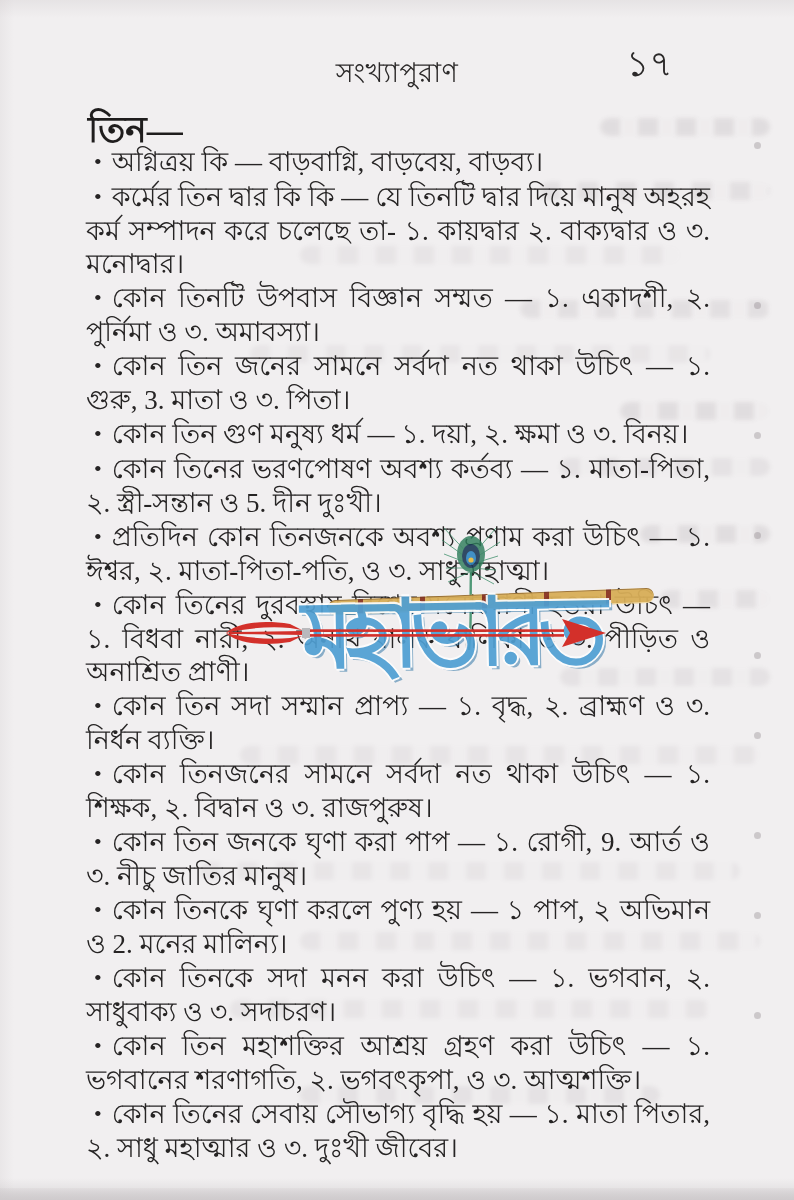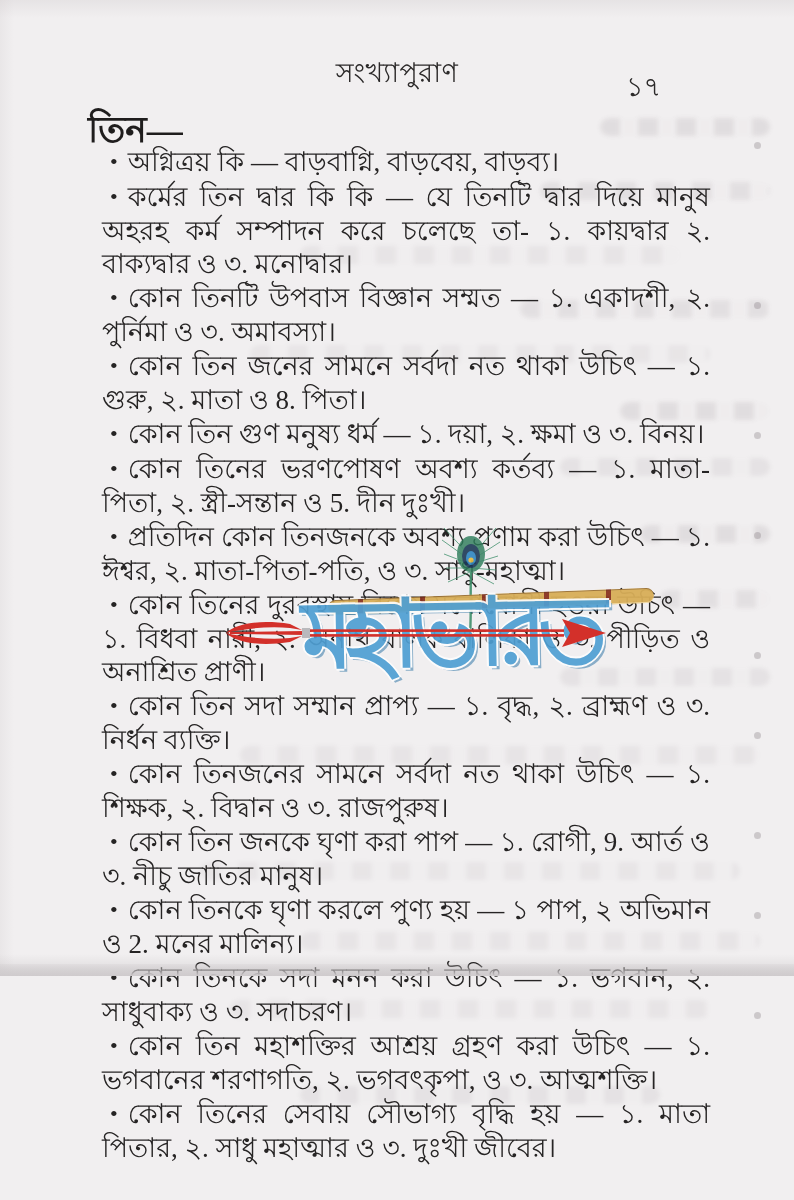--- a/index.html
+++ b/index.html
@@ -3,47 +3,47 @@
 <meta charset="utf-8">
 <style>
   html,body{margin:0;padding:0;}
   body{
     width:794px;height:1200px;
     font-family:"Liberation Serif","DejaVu Serif",serif;
     background:#f1eff0;
     overflow:hidden;
   }
   .page{
-    position:relative;width:794px;height:976px;
+    position:relative;width:794px;height:1200px;
     background:
       linear-gradient(180deg, rgba(210,205,207,.35) 0, rgba(241,239,240,0) 18px),
       linear-gradient(0deg, rgba(190,186,188,.45) 0, rgba(241,239,240,0) 22px),
       linear-gradient(90deg, rgba(215,210,212,.30) 0, rgba(241,239,240,0) 14px),
       #f1eff0;
     color:#262424;
   }
   
   .hdr-title{
     position:absolute;top:52px;left:0;width:794px;
     text-align:center;font-size:27px;letter-spacing:.5px;color:#2b2929;
   }
   .hdr-page{
-    position:absolute;top:66px;left:626px;font-size:27px;color:#2b2929;
+    position:absolute;top:36px;left:626px;font-size:36px;color:#2b2929;
   }
   
   .sec-head{
     position:absolute;top:102px;left:88px;
     font-size:36px;font-weight:bold;color:#1f1d1d;
   }
   
   .content{
     position:absolute;top:146px;left:86px;width:624px;
     font-size:27px;line-height:33px;text-align:justify;color:#262424;
   }
-  .content p{margin:0 0 1px 16px;text-indent:8px;}
+  .content p{margin:0 0 1px 0;text-indent:8px;}
   .content .dot{font-size:22px;padding-right:10px;position:relative;top:-2px;}
   
   .ghost{
     position:absolute;height:18px;border-radius:9px;
     background:repeating-linear-gradient(90deg, rgba(142,132,138,.20) 0 20px, rgba(142,132,138,.02) 20px 38px);
     filter:blur(2px);
   }
   .gdot{
     position:absolute;width:7px;height:7px;border-radius:50%;
     background:rgba(120,110,116,.30);filter:blur(.7px);left:754px;
@@ -106,21 +106,21 @@
   <div class="gdot" style="top:832px"></div>
   <div class="gdot" style="top:912px"></div>
   <div class="gdot" style="top:1012px"></div>
 
   <div class="sec-head">তিন—</div>
 
   <div class="content">
     <p><span class="dot">•</span><span>অগ্নিত্রয় কি — বাড়বাগ্নি, বাড়বেয়, বাড়ব্য।</span></p>
     <p><span class="dot">•</span><span>কর্মের তিন দ্বার কি কি — যে তিনটি দ্বার দিয়ে মানুষ অহরহ কর্ম সম্পাদন করে চলেছে তা- ১. কায়দ্বার ২. বাক্যদ্বার ও ৩. মনোদ্বার।</span></p>
     <p><span class="dot">•</span><span>কোন তিনটি উপবাস বিজ্ঞান সম্মত — ১. একাদশী, ২. পুর্নিমা ও ৩. অমাবস্যা।</span></p>
-    <p><span class="dot">•</span><span>কোন তিন জনের সামনে সর্বদা নত থাকা উচিৎ — ১. গুরু, ২. মাতা ও 8. পিতা।</span></p>
+    <p><span class="dot">•</span><span>কোন তিন জনের সামনে সর্বদা নত থাকা উচিৎ — ১. গুরু, 3. মাতা ও ৩. পিতা।</span></p>
     <p><span class="dot">•</span><span>কোন তিন গুণ মনুষ্য ধর্ম — ১. দয়া, ২. ক্ষমা ও ৩. বিনয়।</span></p>
     <p><span class="dot">•</span><span>কোন তিনের ভরণপোষণ অবশ্য কর্তব্য — ১. মাতা-পিতা, ২. স্ত্রী-সন্তান ও 5. দীন দুঃখী।</span></p>
     <p><span class="dot">•</span><span>প্রতিদিন কোন তিনজনকে অবশ্য প্রণাম করা উচিৎ — ১. ঈশ্বর, ২. মাতা-পিতা-পতি, ও ৩. সাধু-মহাত্মা।</span></p>
     <p><span class="dot">•</span><span>কোন তিনের দুরবস্থায় বিশেষ মনোযোগী হওয়া উচিৎ — ১. বিধবা নারী, ২. অনাথ বালক বালিকা ও ৩. পীড়িত ও অনাশ্রিত প্রাণী।</span></p>
     <p><span class="dot">•</span><span>কোন তিন সদা সম্মান প্রাপ্য — ১. বৃদ্ধ, ২. ব্রাহ্মণ ও ৩. নির্ধন ব্যক্তি।</span></p>
     <p><span class="dot">•</span><span>কোন তিনজনের সামনে সর্বদা নত থাকা উচিৎ — ১. শিক্ষক, ২. বিদ্বান ও ৩. রাজপুরুষ।</span></p>
     <p><span class="dot">•</span><span>কোন তিন জনকে ঘৃণা করা পাপ — ১. রোগী, 9. আর্ত ও ৩. নীচু জাতির মানুষ।</span></p>
     <p><span class="dot">•</span><span>কোন তিনকে ঘৃণা করলে পুণ্য হয় — ১ পাপ, ২ অভিমান ও 2. মনের মালিন্য।</span></p>
     <p><span class="dot">•</span><span>কোন তিনকে সদা মনন করা উচিৎ — ১. ভগবান, ২. সাধুবাক্য ও ৩. সদাচরণ।</span></p>
     <p><span class="dot">•</span><span>কোন তিন মহাশক্তির আশ্রয় গ্রহণ করা উচিৎ — ১. ভগবানের শরণাগতি, ২. ভগবৎকৃপা, ও ৩. আত্মশক্তি।</span></p>

